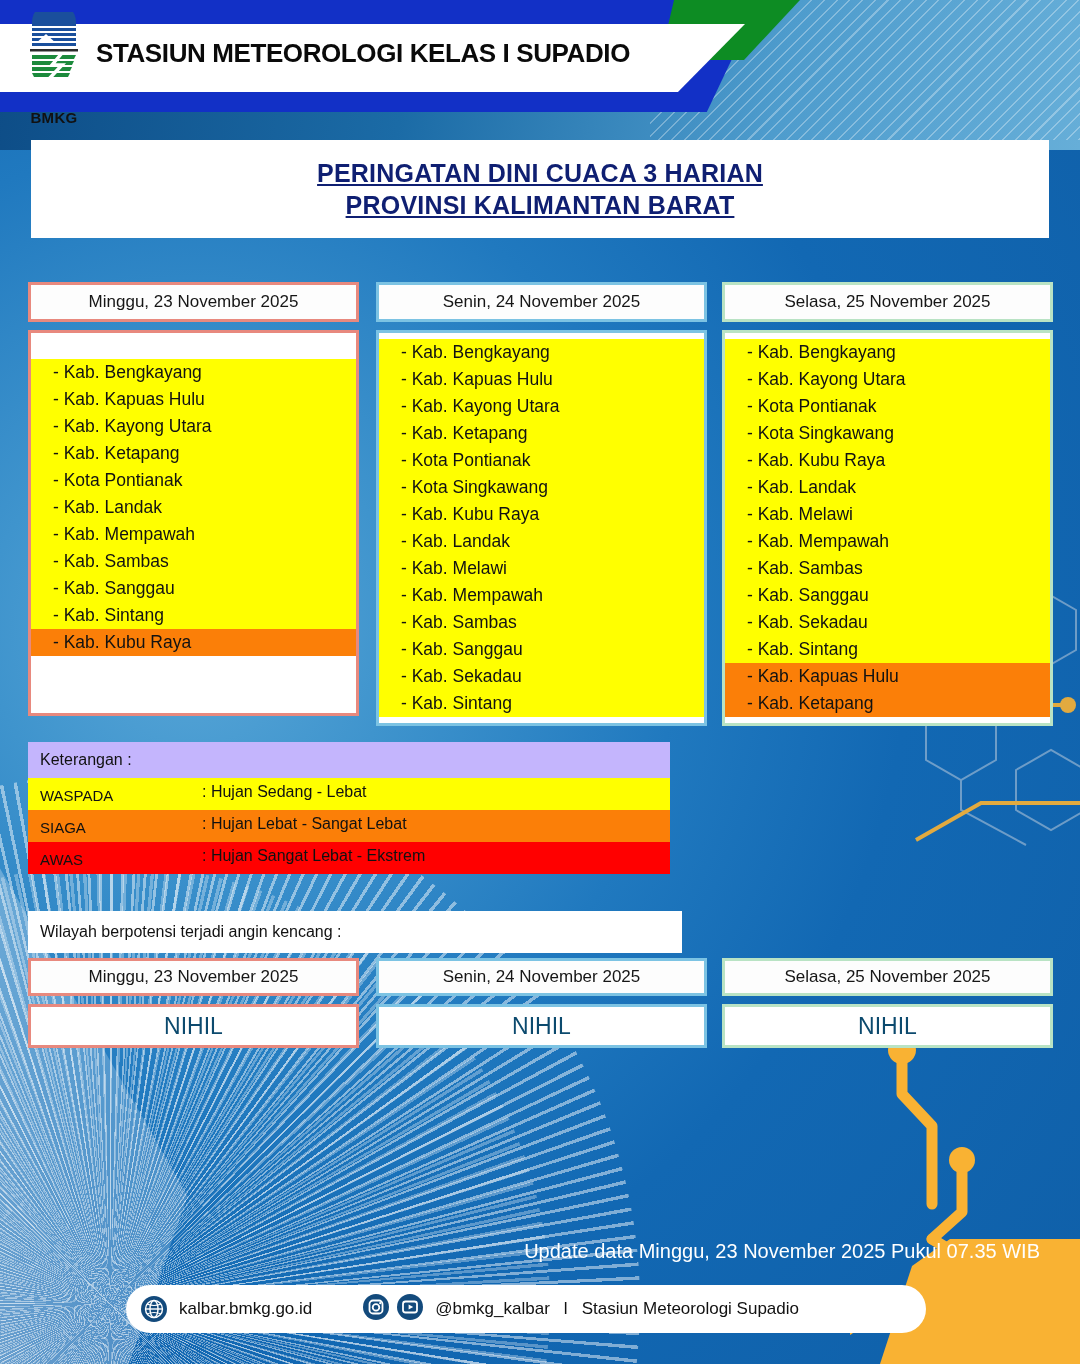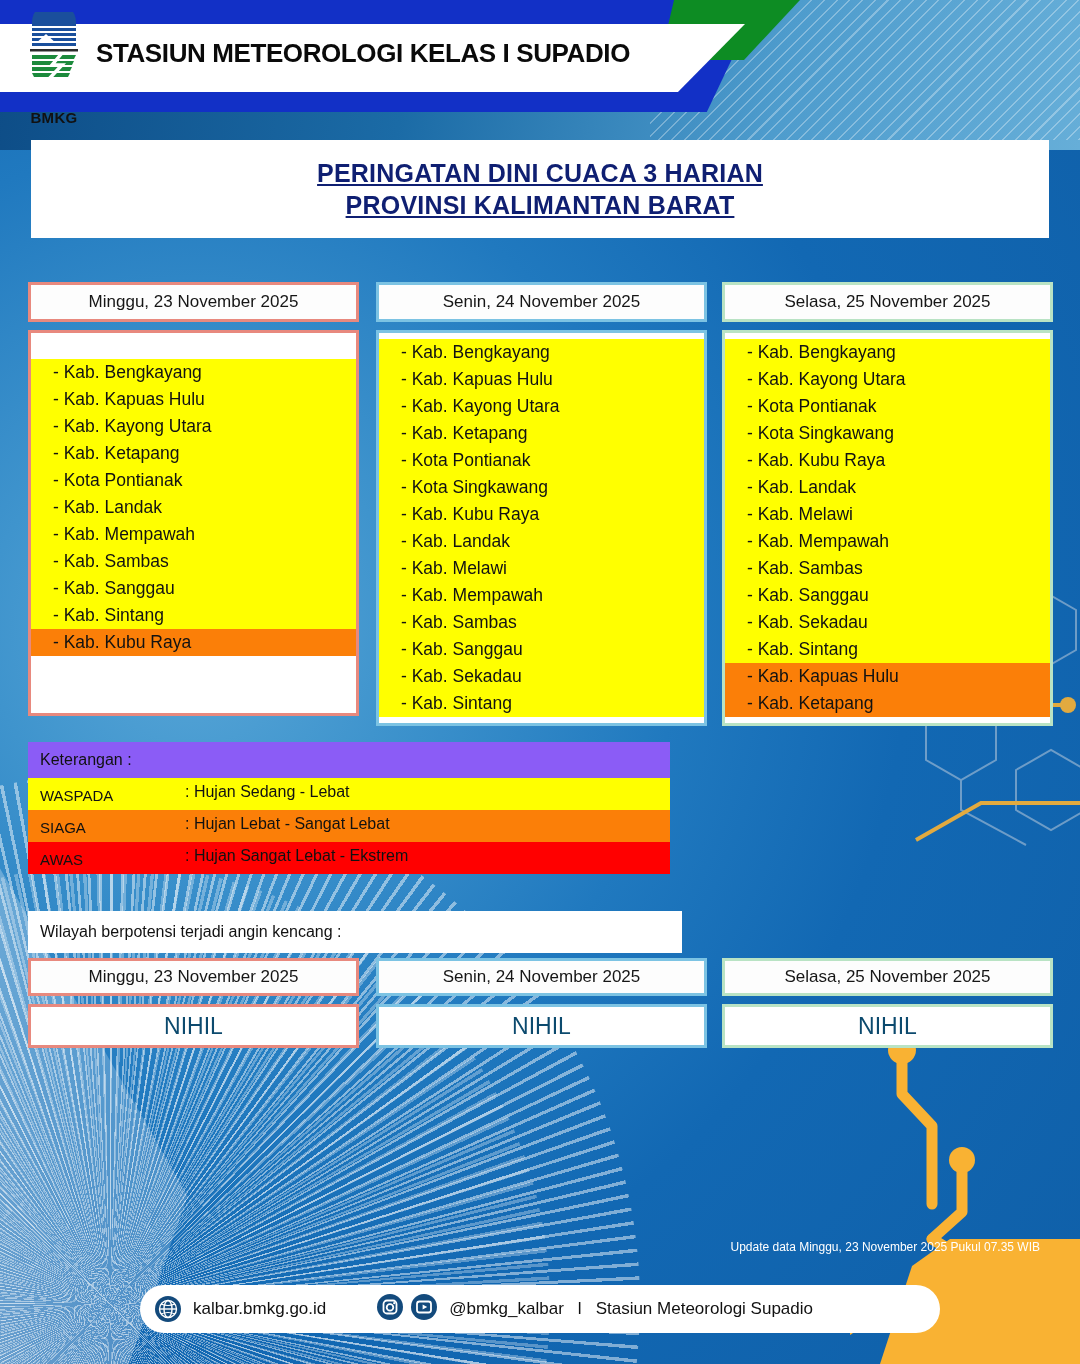--- a/index.html
+++ b/index.html
@@ -132,34 +132,34 @@
   .lv-waspada{background:#ffff00;}
   .lv-siaga{background:#fb7f08;}
   .lv-awas{background:#ff0000;}
 
   
   .legend{
     position:absolute;left:28px;top:742px;width:642px;
     border:0;
   }
   .legend-title{
-    background:#8b5cf6;height:36px;
+    background:#c4b5fd;height:36px;
     display:flex;align-items:center;
     padding-left:12px;
     font-size:16px;color:#111;
   }
   .legend-row{
     height:32px;display:flex;align-items:center;position:relative;
   }
   .legend-label{
     position:absolute;left:12px;top:50%;transform:translateY(-40%);
     font-size:15px;color:#111;font-weight:normal;
   }
   .legend-desc{
-    position:absolute;left:157px;top:50%;transform:translateY(-60%);
+    position:absolute;left:174px;top:50%;transform:translateY(-60%);
     font-size:16px;color:#111;
   }
 
   
   .windbar{
     position:absolute;left:28px;top:911px;width:642px;height:42px;
     background:#ffffff;
     display:flex;align-items:center;padding-left:12px;
     font-size:16px;color:#111;
   }
@@ -178,24 +178,24 @@
     margin-top:8px;background:#ffffff;border:3px solid #e8897e;height:38px;
     display:flex;align-items:center;justify-content:center;
     font-size:23px;color:#0c4a6e;
   }
   .wcol-2 .w-body{border-color:#7cc3e3;}
   .wcol-3 .w-body{border-color:#b9e3c4;}
 
   
   .updateline{
     position:absolute;left:0;top:1240px;width:1040px;text-align:right;
-    font-size:12px;color:#ffffff;
+    font-size:20px;color:#ffffff;
   }
   .footbar{
-    position:absolute;left:140px;top:1285px;width:800px;height:48px;
+    position:absolute;left:126px;top:1285px;width:800px;height:48px;
     background:#ffffff;border-radius:24px;
     display:flex;align-items:center;
   }
   .fb-icon{margin-left:14px;flex:0 0 auto;display:flex;align-items:center;}
   .fb-text{font-size:17px;color:#111;margin-left:11px;white-space:nowrap;}
   .fb-gap{width:50px;}
   .sep{margin:0 14px;font-size:17px;color:#111;}
   .soc{display:flex;gap:6px;align-items:center;}
 </style>
 </head>

